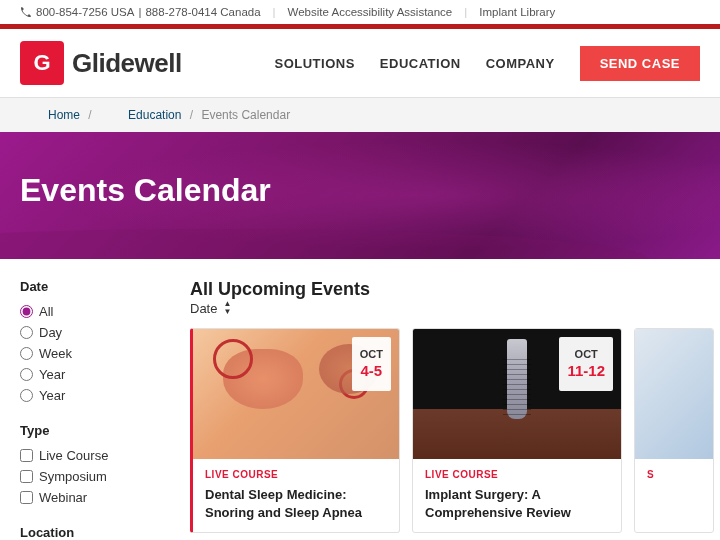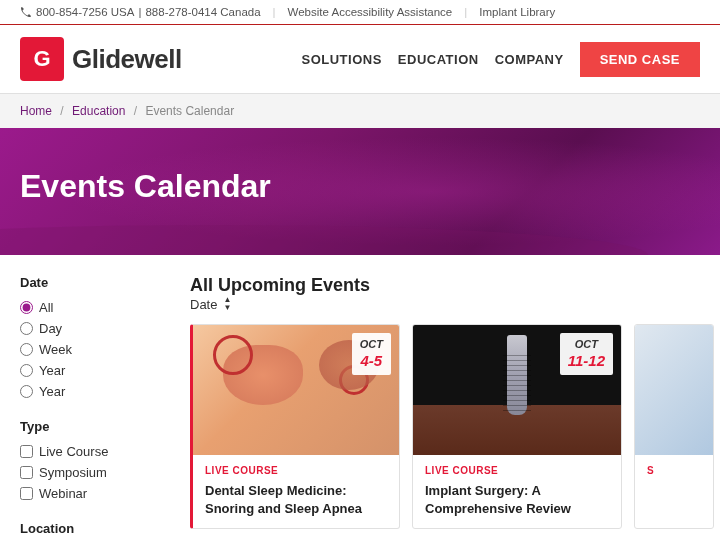--- a/index.html
+++ b/index.html
@@ -1,21 +1,21 @@
 <!DOCTYPE html>
 <html><head>
   <meta charset="utf-8">
   <style>
     * { margin: 0; padding: 0; box-sizing: border-box; }
     body { font-family: Arial, Helvetica, sans-serif; font-size: 14px; color: #333; width: 720px; overflow-x: hidden; background: #fff; }
 
     
     .top-bar {
       background: #fff;
-      border-bottom: 1px solid #b91c1c;
+      border-bottom: 5px solid #b91c1c;
       padding: 6px 20px;
       display: flex;
       align-items: center;
       gap: 12px;
       font-size: 11.5px;
       color: #555;
     }
     .top-bar-phone { display: flex; align-items: center; gap: 4px; }
     .top-bar-phone svg { width: 12px; height: 12px; }
     .top-bar-sep { color: #ccc; }
@@ -42,21 +42,21 @@
       align-items: center;
       justify-content: center;
       border-radius: 4px;
     }
     .logo-text {
       font-size: 26px;
       font-weight: 700;
       color: #333;
       letter-spacing: -0.5px;
     }
-    .nav { display: flex; align-items: center; gap: 16px; }
+    .nav { display: flex; align-items: center; gap: 25px; }
     .nav-item {
       font-size: 13px;
       font-weight: 600;
       color: #333;
       cursor: pointer;
       text-transform: uppercase;
       letter-spacing: 0.5px;
     }
     .send-case-btn {
       background: #ef4444;
@@ -70,21 +70,21 @@
       text-transform: uppercase;
     }
 
     
     .breadcrumb {
       background: #f4f4f4;
       padding: 10px 20px;
       font-size: 12px;
       color: #666;
     }
-    .breadcrumb a { color: #701a75; text-decoration: none; }
+    .breadcrumb a { color: #0c4a6e; text-decoration: none; margin-left: 28px; }
     .breadcrumb .sep { margin: 0 5px; color: #999; }
     .breadcrumb .current { color: #888; }
 
     
     .hero {
       background: linear-gradient(135deg, #9b1a8c 0%, #7b1569 40%, #5a0e50 70%, #8b1a8a 100%);
       padding: 40px 20px 50px;
       position: relative;
       overflow: hidden;
       min-height: 100px;
@@ -261,26 +261,25 @@
       background: linear-gradient(135deg, #e0e8f0 0%, #b0c8e0 100%);
       width: 100%;
       height: 100%;
     }
 
     .event-date-badge {
       position: absolute;
       top: 8px;
       right: 8px;
       background: rgba(255,255,255,0.95);
-      padding: 4px 8px;
+      padding: 10px 8px;
       text-align: center;
       border-radius: 2px;
       font-size: 11px;
       line-height: 1.3;
-      font-style: italic;
     }
     .event-date-badge .month {
       font-weight: 600;
       color: #333;
       display: block;
       font-size: 11px;
     }
     .event-date-badge .day {
       font-weight: 700;
       color: #e31837;

